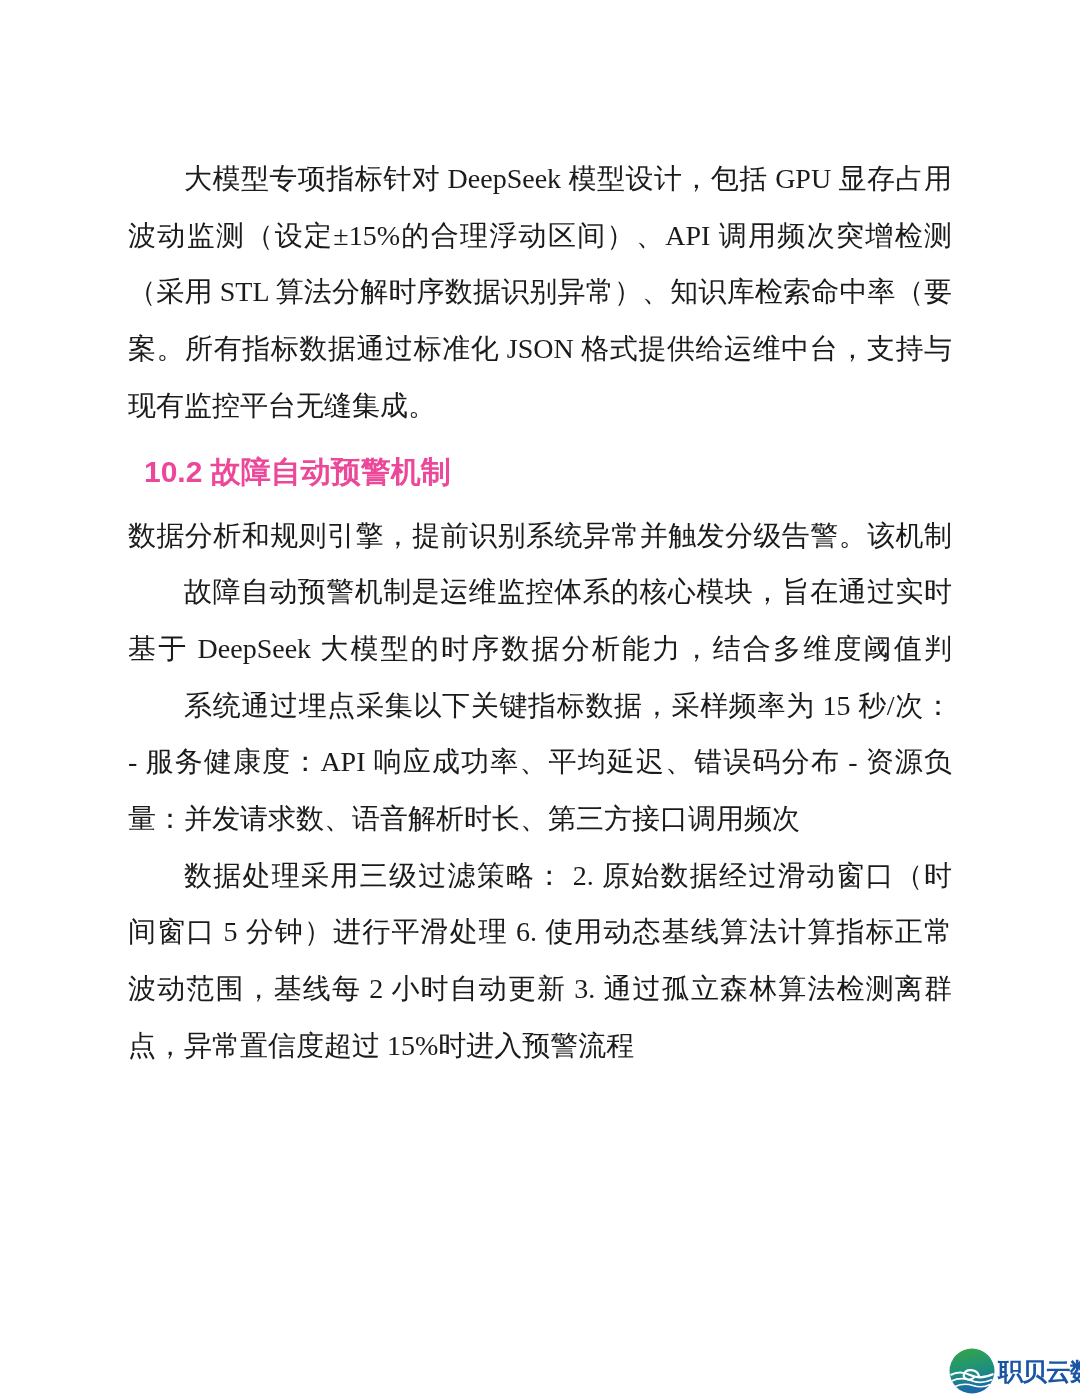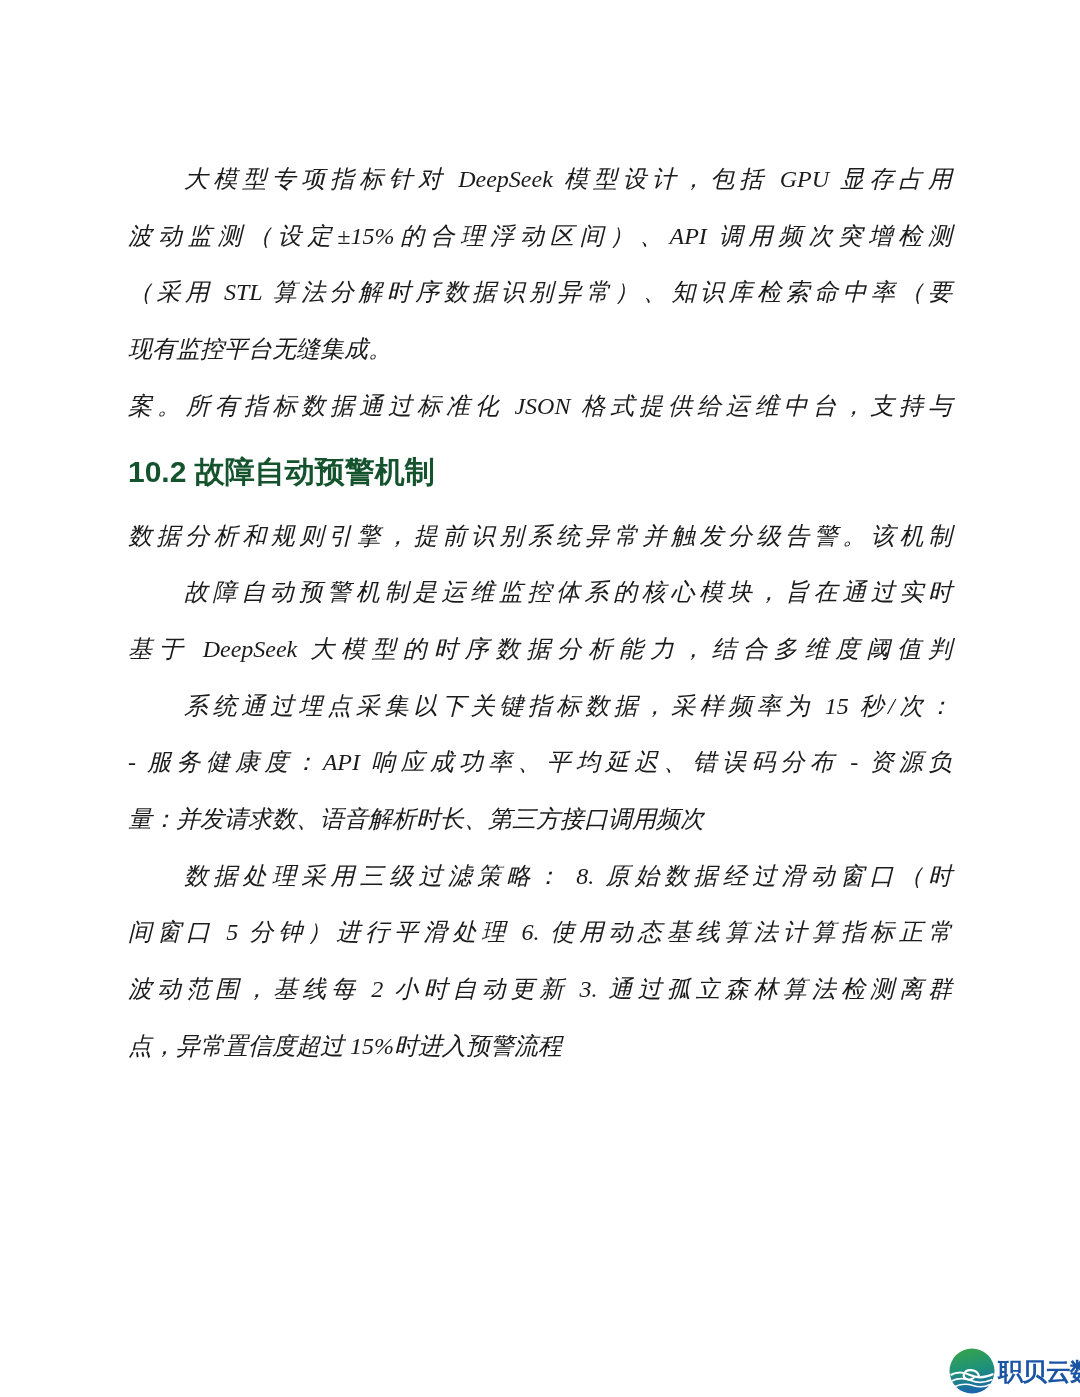--- a/index.html
+++ b/index.html
@@ -12,36 +12,35 @@
     font-family: "Liberation Serif", "DejaVu Serif", serif;
     color: #1b1b1b;
   }
   .doc {
     position: absolute;
     left: 128px;
     top: 151px;
     width: 824px;
   }
   .line {
-    font-size: 24px;
+    font-size: 28px;
     line-height: 56.7px;
     text-align: justify;
     text-align-last: justify;
     white-space: normal;
-    font-style: italic;
   }
   .line.first { text-indent: 56px; }
   .line.last  { text-align-last: left; }
   .heading {
     font-family: "Liberation Sans", "DejaVu Sans", sans-serif;
     font-weight: bold;
     font-size: 30px;
     line-height: 57px;
-    margin: 8px 0;
-    color: #14532d;
+    margin: 8px 16px;
+    color: #ec4899;
     text-align: left;
     text-align-last: left;
   }
   .brand {
     position: absolute;
     left: 949px;
     top: 1348px;
     display: flex;
     align-items: center;
     gap: 3px;
@@ -58,40 +57,40 @@
 </style>
 </head>
 <body>
 
 <div class="doc">
 
   <div>
     <div class="line first">大模型专项指标针对 DeepSeek 模型设计，包括 GPU 显存占用</div>
     <div class="line">波动监测（设定±15%的合理浮动区间）、API 调用频次突增检测</div>
     <div class="line">（采用 STL 算法分解时序数据识别异常）、知识库检索命中率（要</div>
+    <div class="line">案。所有指标数据通过标准化 JSON 格式提供给运维中台，支持与</div>
     <div class="line last">现有监控平台无缝集成。</div>
-    <div class="line">案。所有指标数据通过标准化 JSON 格式提供给运维中台，支持与</div>
   </div>
 
   <div class="heading">10.2 故障自动预警机制</div>
 
   <div>
     <div class="line">数据分析和规则引擎，提前识别系统异常并触发分级告警。该机制</div>
     <div class="line first">故障自动预警机制是运维监控体系的核心模块，旨在通过实时</div>
     <div class="line">基于 DeepSeek 大模型的时序数据分析能力，结合多维度阈值判</div>
   </div>
 
   <div>
     <div class="line first">系统通过埋点采集以下关键指标数据，采样频率为 15 秒/次：</div>
     <div class="line">- 服务健康度：API 响应成功率、平均延迟、错误码分布 - 资源负</div>
     <div class="line last">量：并发请求数、语音解析时长、第三方接口调用频次</div>
   </div>
 
   <div>
-    <div class="line first">数据处理采用三级过滤策略： 8. 原始数据经过滑动窗口（时</div>
+    <div class="line first">数据处理采用三级过滤策略： 2. 原始数据经过滑动窗口（时</div>
     <div class="line">间窗口 5 分钟）进行平滑处理 6. 使用动态基线算法计算指标正常</div>
     <div class="line">波动范围，基线每 2 小时自动更新 3. 通过孤立森林算法检测离群</div>
     <div class="line last">点，异常置信度超过 15%时进入预警流程</div>
   </div>
 
 </div>
 
 <div class="brand">
   <span class="brand-logo">
     <svg width="46" height="46" viewBox="0 0 46 46" xmlns="http://www.w3.org/2000/svg">

